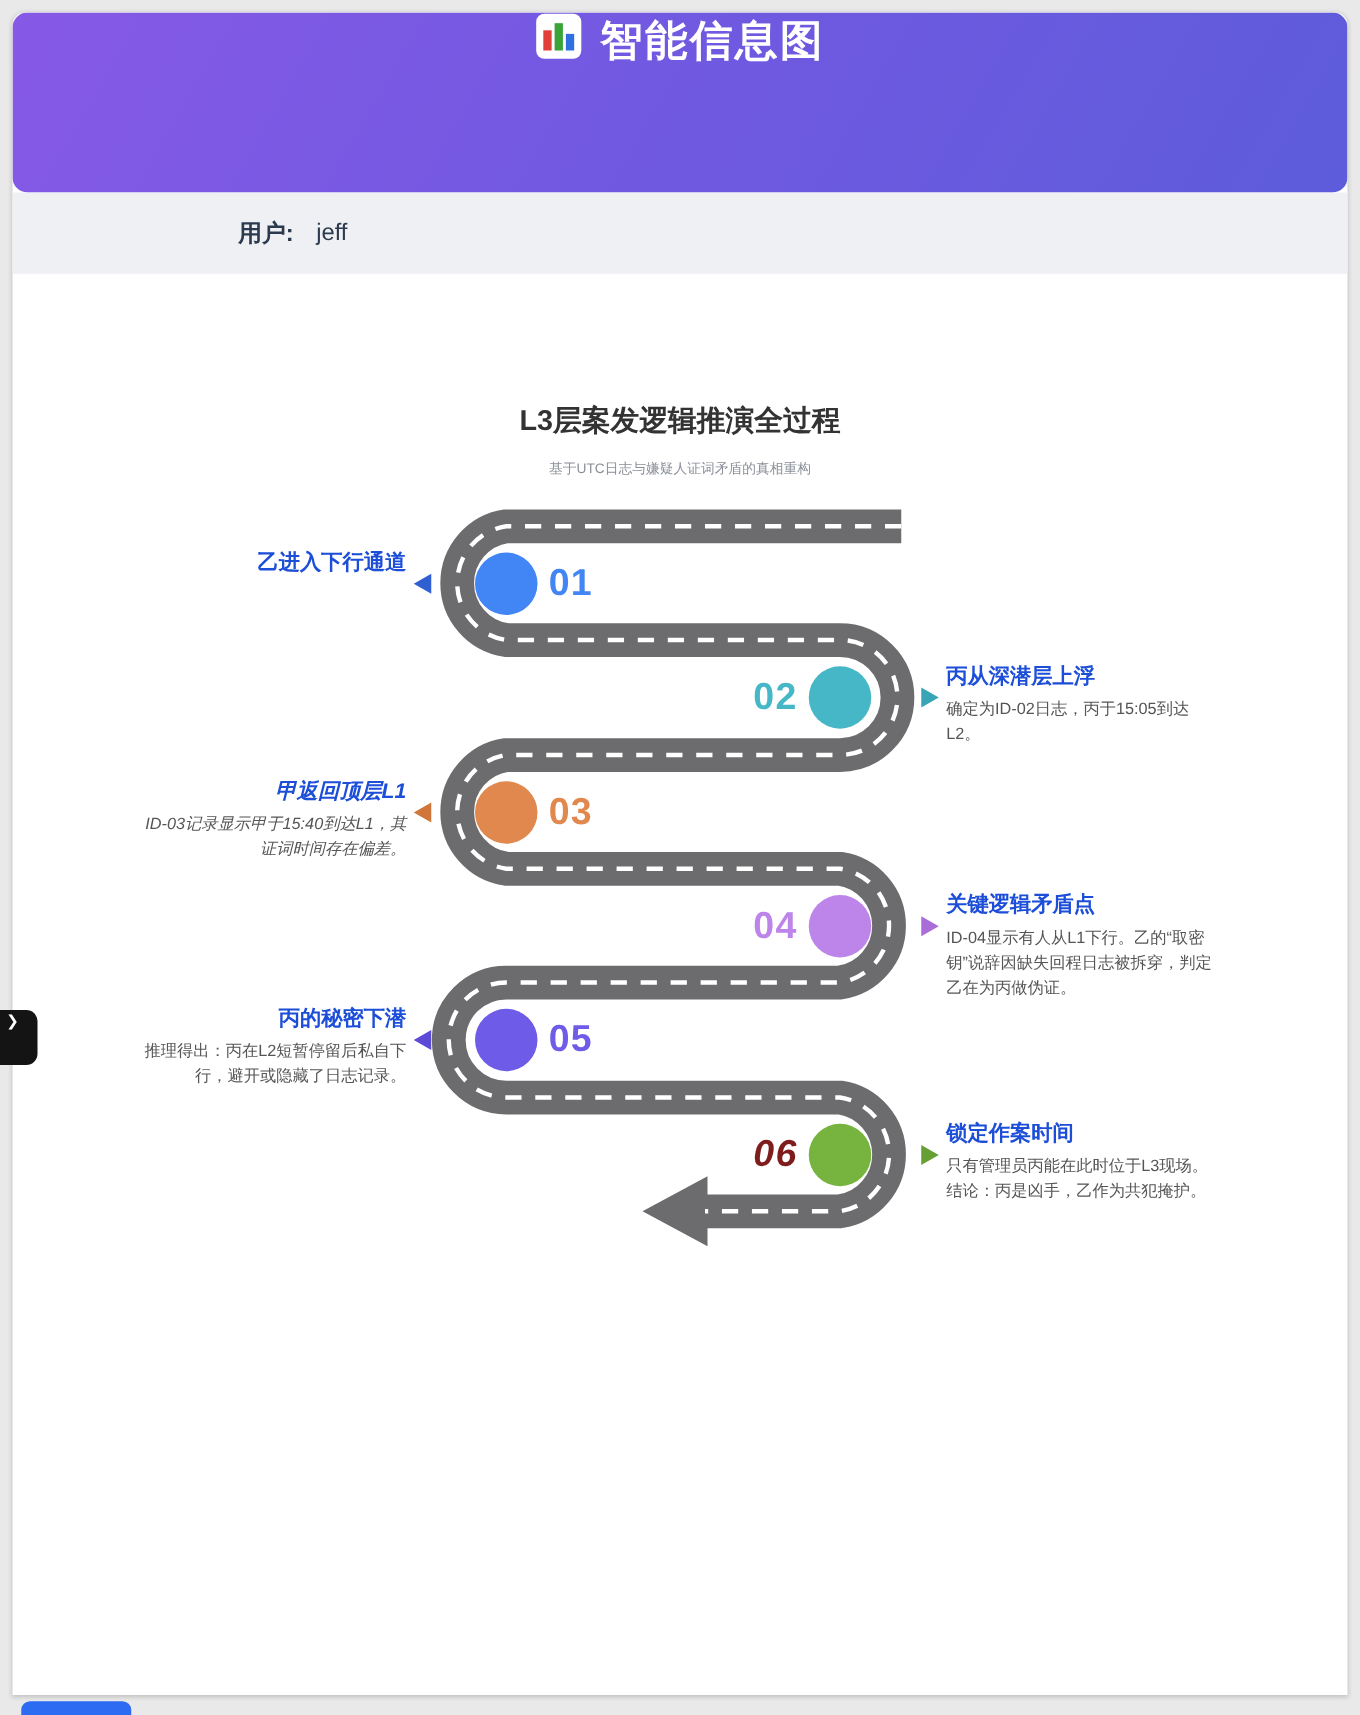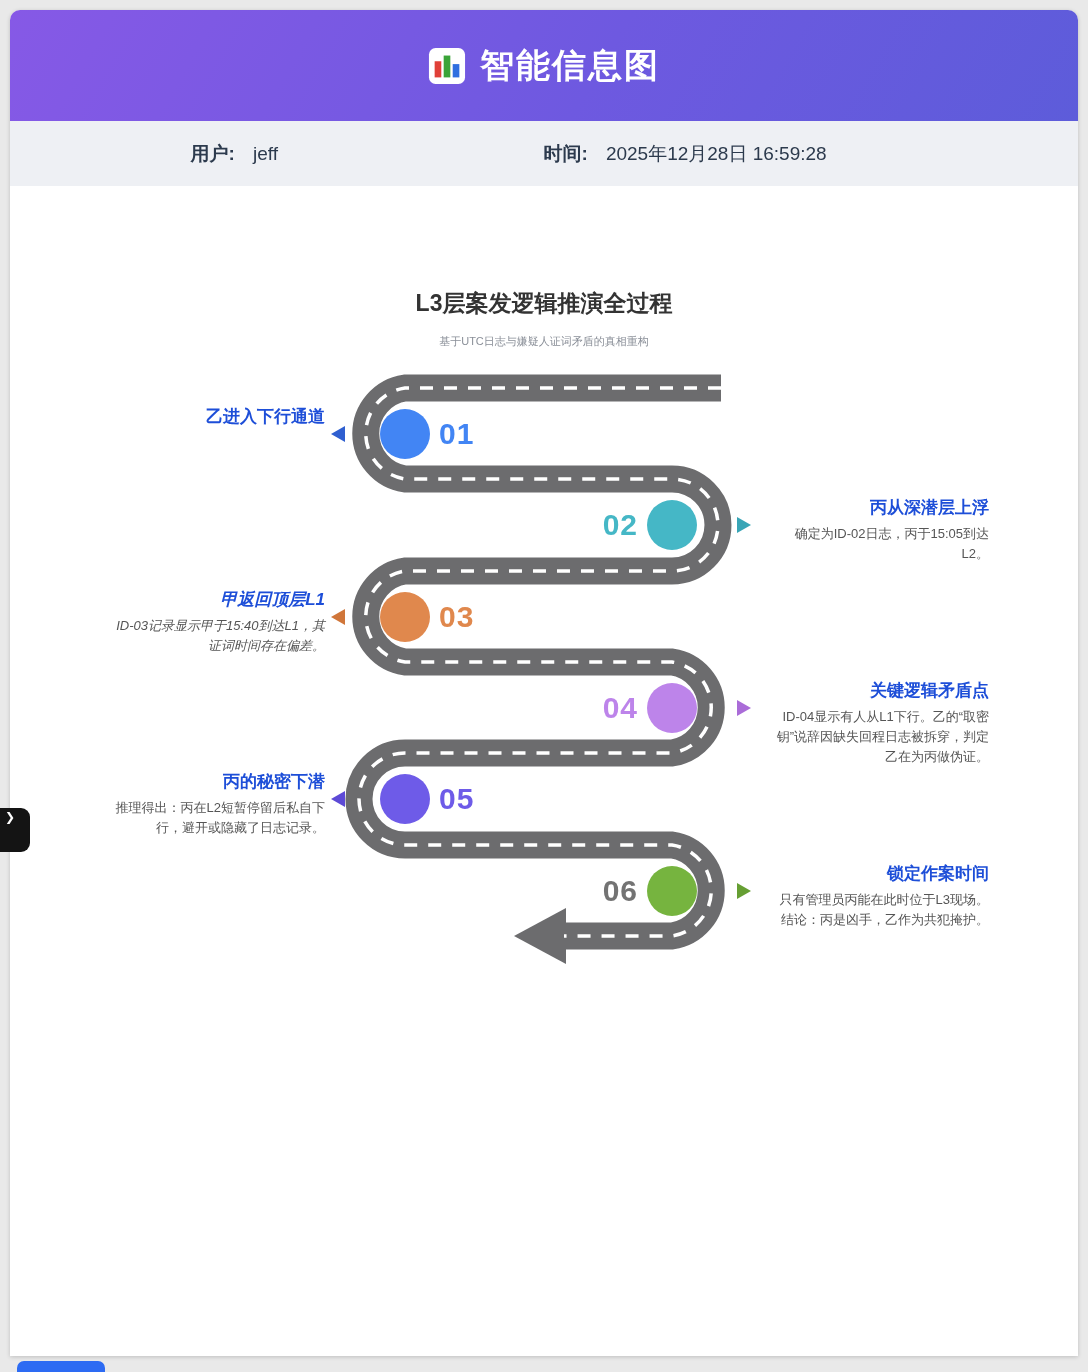--- a/index.html
+++ b/index.html
@@ -7,23 +7,23 @@
     background:#e9e9e9;
     font-family:"Liberation Sans","DejaVu Sans",sans-serif;
     width:1088px;height:1372px;position:relative;overflow:hidden;
   }
   .card{
     position:absolute;left:10px;top:10px;width:1068px;height:1346px;
     background:#ffffff;border-radius:10px 10px 0 0;overflow:hidden;
     box-shadow:0 1px 4px rgba(0,0,0,.18);
   }
   .hero{
-    height:111px;
+    height:144px;
     background:linear-gradient(120deg,#8659e6 0%,#6e59e0 55%,#5d5cda 100%);
-    display:flex;align-items:center;justify-content:center;gap:14px;
+    display:flex;justify-content:center;gap:14px;border-radius:12px;
   }
   .hero h1{color:#fff;font-size:34px;margin:0;font-weight:bold;letter-spacing:2px;}
   .icon-chart{width:38px;height:38px;display:block;}
   .meta-bar{height:65px;background:#eef0f4;display:grid;grid-template-columns:42% 58%;}
   .meta-cell{display:flex;align-items:center;font-size:19px;color:#2c3a4d;gap:18px;}
   .meta-cell.user{justify-content:center;}
   .meta-cell.time{justify-content:flex-start;padding-left:85px;}
   .meta-label{font-weight:bold;}
   .canvas{position:relative;height:1140px;}
   .ig-title{position:absolute;top:102px;left:0;width:100%;text-align:center;
@@ -33,21 +33,21 @@
   svg.road{position:absolute;left:0;top:0;width:1068px;height:1136px;}
   .node-circle{position:absolute;width:50px;height:50px;border-radius:50%;}
   .node-num{position:absolute;font-size:30px;font-weight:bold;line-height:42px;letter-spacing:1px;}
   .tri{position:absolute;width:0;height:0;border-top:8px solid transparent;border-bottom:8px solid transparent;}
   .tri-left{border-right:14px solid;}
   .tri-right{border-left:14px solid;}
   .step-text{position:absolute;width:220px;}
   .step-text h3{margin:0 0 5px;font-size:17px;color:#1d4ed8;}
   .step-text p{margin:0;font-size:13px;line-height:1.55;color:#555;}
   .step-text.left{text-align:right;}
-  .step-text.right{text-align:right;margin-left:12px;}
+  .step-text.right{text-align:left;}
   .drawer-tab{
     position:absolute;left:0;top:808px;width:30px;height:44px;
     background:#141414;border-radius:0 9px 9px 0;cursor:pointer;
   }
   .drawer-tab .glyph{position:absolute;top:3px;left:5px;color:#fff;font-size:12px;line-height:12px;}
   .peek-button{
     position:absolute;left:17px;top:1361px;width:88px;height:11px;
     background:#2d6bf3;border-radius:7px 7px 0 0;cursor:pointer;
   }
 </style>
@@ -63,24 +63,20 @@
       <rect x="16.5" y="9" width="7" height="23" fill="#3aa439"></rect>
       <rect x="26" y="18" width="7" height="14" fill="#2f6fe0"></rect>
     </svg>
     <h1>智能信息图</h1>
   </header>
 
   <div class="meta-bar">
     <div class="meta-cell user">
       <span class="meta-label">用户:</span>
       <span class="meta-value">jeff</span>
-    </div>
-    <div class="meta-cell time">
-      <span class="meta-label">时间:</span>
-      <span class="meta-value">2025年12月28日 16:59:28</span>
     </div>
   </div>
 
   <main class="canvas">
     <h2 class="ig-title">L3层案发逻辑推演全过程</h2>
     <p class="ig-sub">基于UTC日志与嫌疑人证词矛盾的真相重构</p>
 
     <svg class="road" viewBox="0 0 1068 1136">
       <path d="M 711 202 L 395 202
                A 46 46 0 0 0 395 293
@@ -140,21 +136,21 @@
           <p>ID-04显示有人从L1下行。乙的“取密钥”说辞因缺失回程日志被拆穿，判定乙在为丙做伪证。</p>
         </div>
         <div class="node-circle" style="left: 370px; top: 588px; background: rgb(110, 91, 232);"></div>
         <div class="node-num" style="color: rgb(110, 91, 232); top: 592px; left: 429px;">05</div>
         <div class="tri tri-left" style="top: 605px; left: 321px; border-right-color: rgb(93, 74, 214);"></div>
         <div class="step-text left" style="top: 584px; right: 753px;">
           <h3>丙的秘密下潜</h3>
           <p>推理得出：丙在L2短暂停留后私自下行，避开或隐藏了日志记录。</p>
         </div>
         <div class="node-circle" style="left: 637px; top: 679.5px; background: rgb(118, 180, 63);"></div>
-        <div class="node-num" style="color: #737373; top: 683.5px; right: 440px;">06</div>
+        <div class="node-num" style="color: #7f1d1d; top: 683.5px; right: 440px; font-style: italic;">06</div>
         <div class="tri tri-right" style="top: 696.5px; left: 727px; border-left-color: rgb(102, 159, 51);"></div>
         <div class="step-text right" style="top: 675.5px; left: 747px;">
           <h3>锁定作案时间</h3>
           <p>只有管理员丙能在此时位于L3现场。结论：丙是凶手，乙作为共犯掩护。</p>
         </div>
       </div>
   </main>
 
 </div>
 

